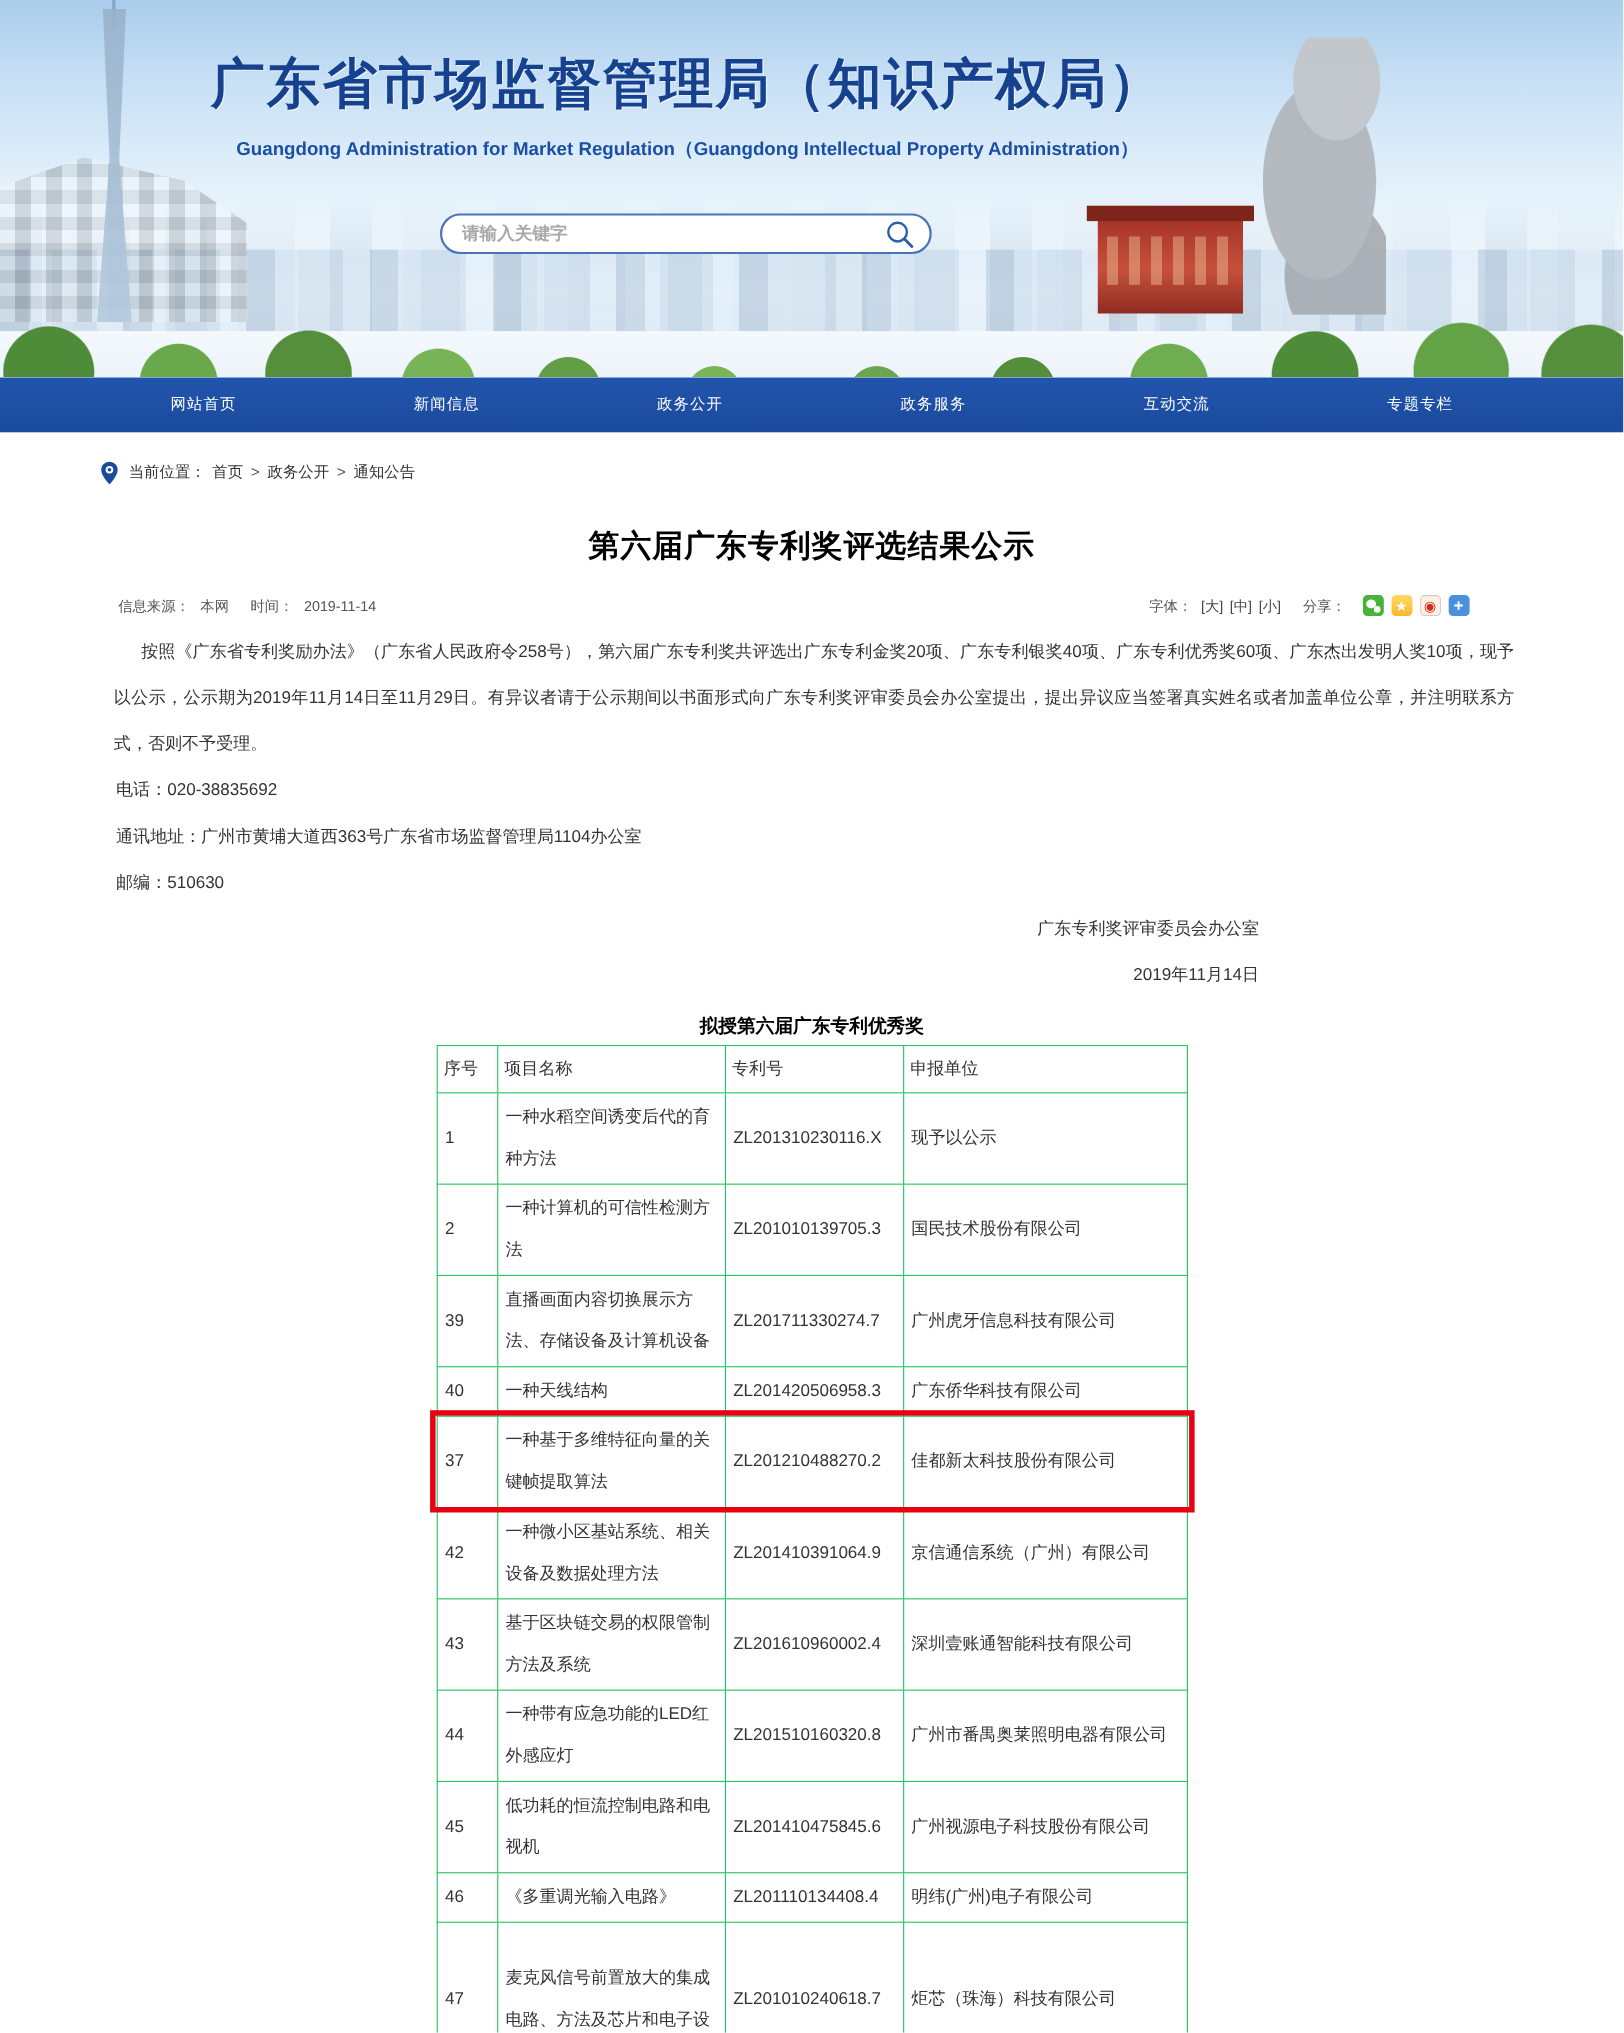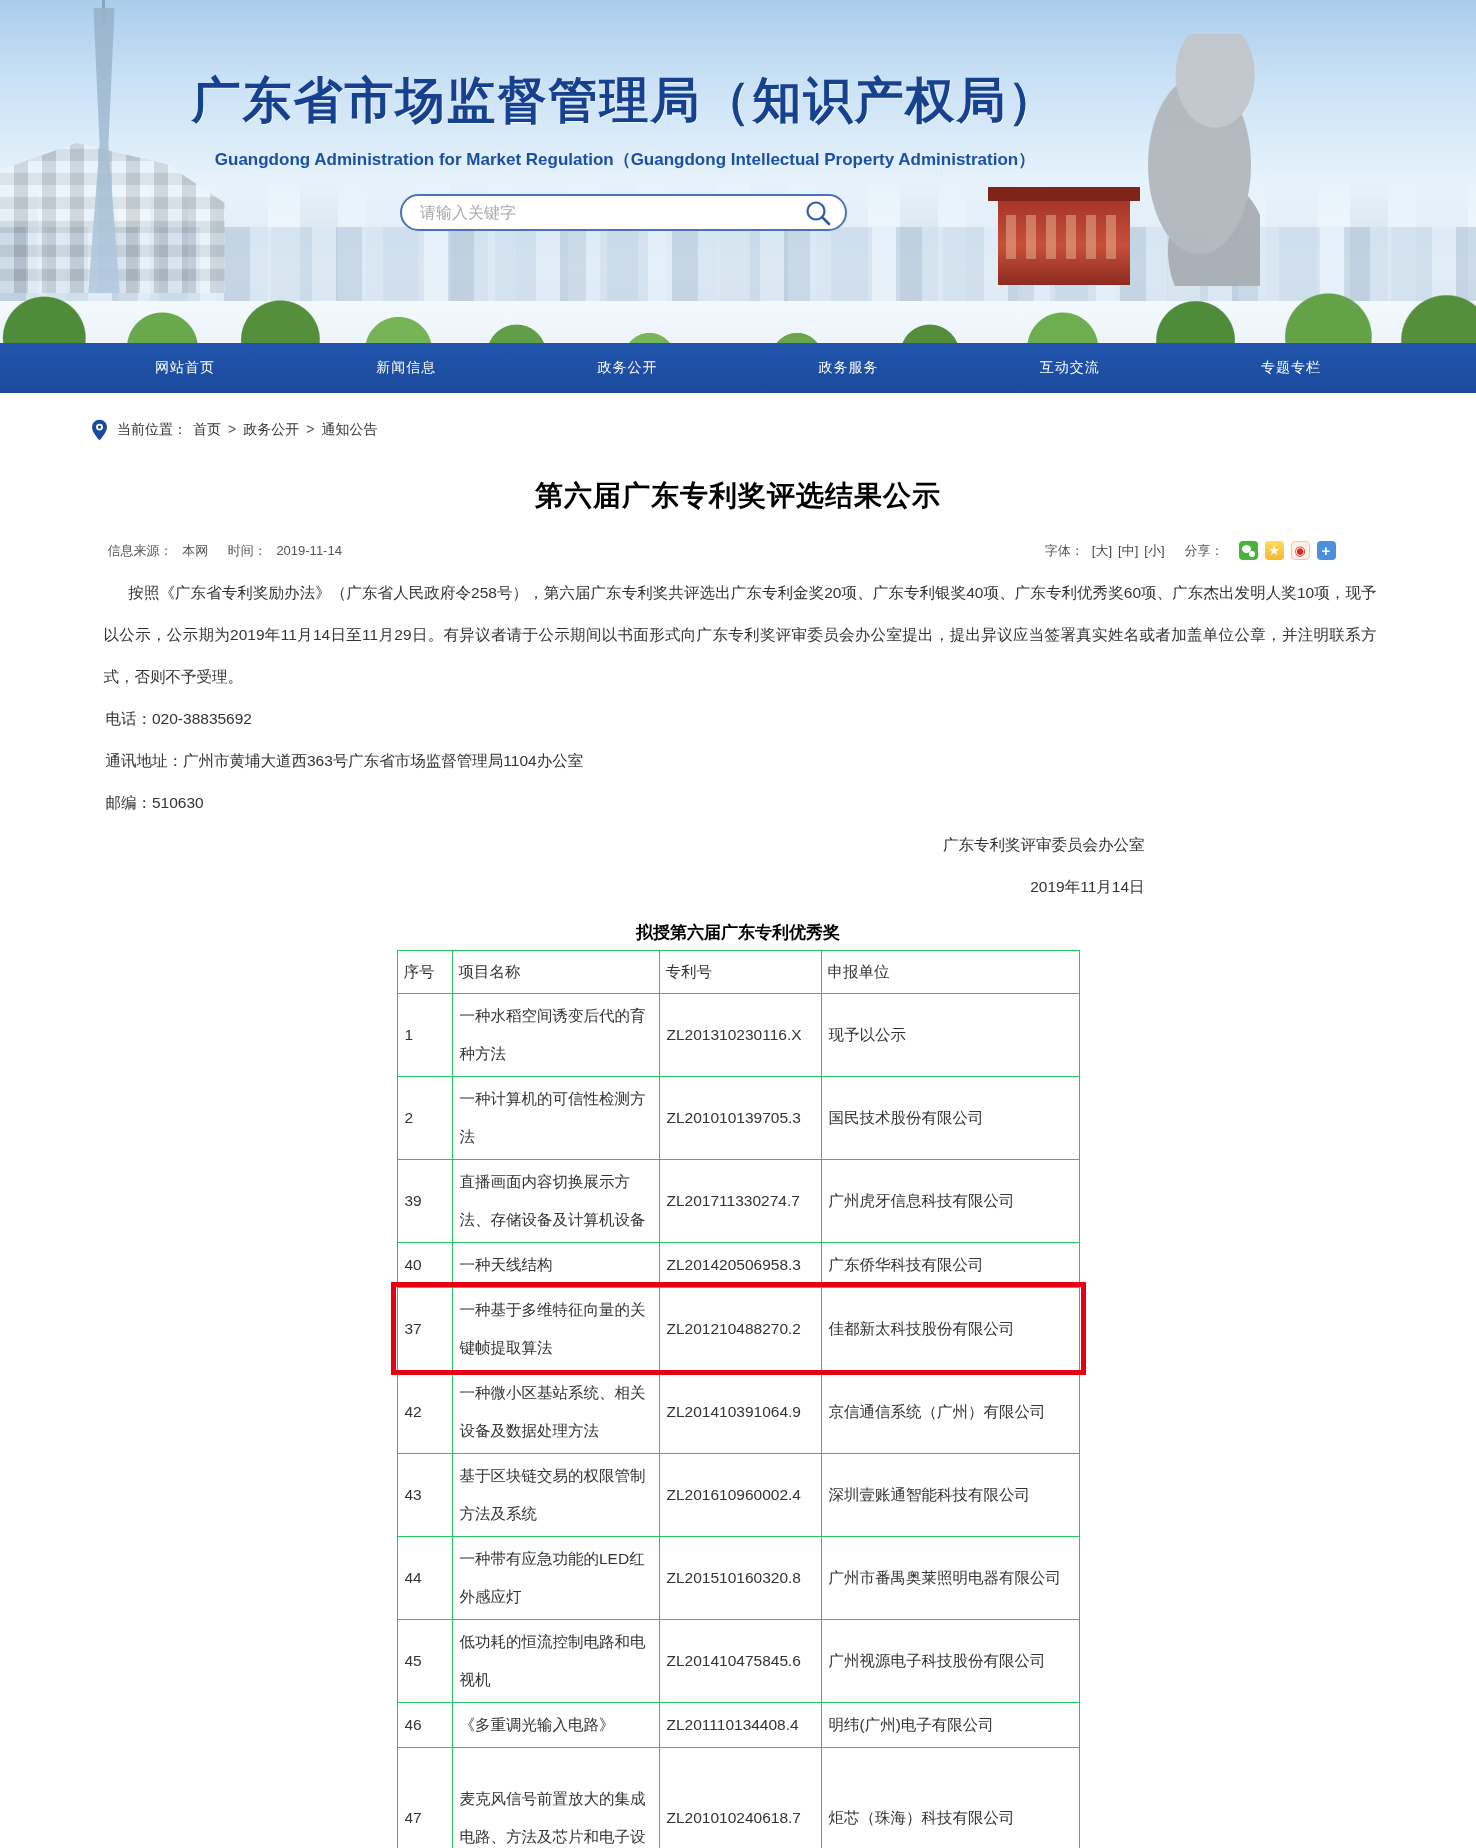--- a/index.html
+++ b/index.html
@@ -44,28 +44,28 @@
       radial-gradient(circle 40px at 19% 95%, #558f3c 0 97%, transparent 100%),
       radial-gradient(circle 34px at 27% 112%, #76b457 0 97%, transparent 100%),
       radial-gradient(circle 30px at 35% 118%, #629e45 0 97%, transparent 100%),
       radial-gradient(circle 26px at 44% 125%, #79b65a 0 97%, transparent 100%),
       radial-gradient(circle 26px at 54% 125%, #6aa74c 0 97%, transparent 100%),
       radial-gradient(circle 30px at 63% 118%, #548e3b 0 97%, transparent 100%),
       radial-gradient(circle 36px at 72% 108%, #6fae50 0 97%, transparent 100%),
       radial-gradient(circle 40px at 81% 96%, #4f8c39 0 97%, transparent 100%),
       radial-gradient(circle 44px at 90% 90%, #63a246 0 97%, transparent 100%),
       radial-gradient(circle 46px at 98% 96%, #558f3c 0 97%, transparent 100%); }
-  .banner-titles { position:absolute; left:185px; top:68px; width:880px; text-align:center; }
+  .banner-titles { position:absolute; left:185px; top:44px; width:880px; text-align:center; }
   .banner-title { font-size:49px; font-weight:bold; color:#16418e; letter-spacing:2px;
     text-shadow:1px 1px 0 rgba(255,255,255,.6); white-space:nowrap; }
   .banner-subtitle { margin-top:14px; font-size:17px; font-weight:600; color:#1b4fa6; white-space:nowrap; }
   .search-wrap { position:absolute; left:400px; top:194px; width:447px; height:37px; background:#fff;
     border:2px solid #4a74b8; border-radius:19px; display:flex; align-items:center; padding:0 12px 0 18px; }
   .search-input { flex:1; border:none; outline:none; font-size:16px; color:#333; background:transparent;
-    font-family:inherit; }
+    font-family:inherit;font-weight:bold; }
   .search-input::placeholder { color:#a9a9a9; }
   .search-btn { width:30px; height:30px; border:none; background:transparent; cursor:pointer; display:flex;
     align-items:center; justify-content:center; }
 
   
   .nav { width:100%; height:50px; background:linear-gradient(180deg,#2155ac,#1b4a9d); display:flex;
     align-items:center; justify-content:space-between; padding:0 155px; }
   .nav-item { color:#fff; font-size:14px; letter-spacing:1px; cursor:pointer; white-space:nowrap; }
 
   

